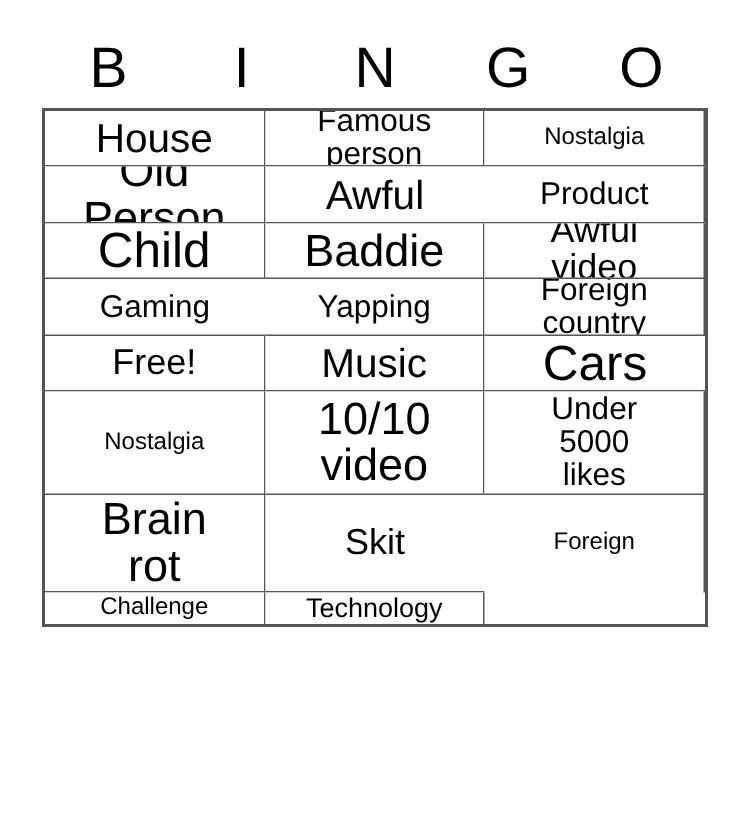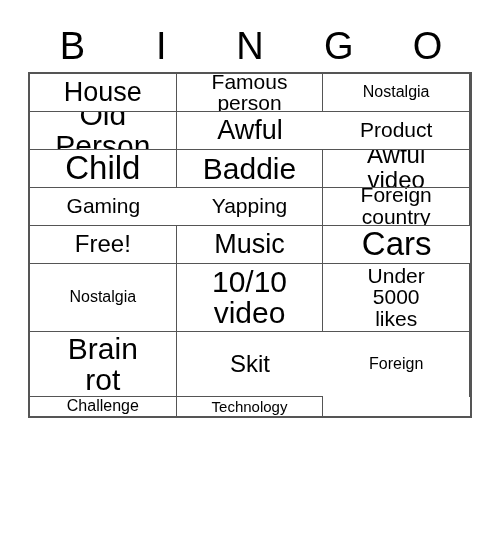--- a/index.html
+++ b/index.html
@@ -85,21 +85,21 @@
     white-space: pre-line;
   }
 
   
   .s-xxl .cell-text { font-size: 33px; }
   .s-xl  .cell-text { font-size: 24px; }
   .s-lg  .cell-text { font-size: 27px; }
   .s-md  .cell-text { font-size: 30px; }
   .s-sm  .cell-text { font-size: 21px; }
   .s-xs  .cell-text { font-size: 16px; }
-  .s-xxs .cell-text { font-size: 15px; }
+  .s-xxs .cell-text { font-size: 18px; }
 </style>
 </head>
 <body>
 
 <div id="card">
 
   <div class="header-row">
     <div class="header-cell">B</div>
     <div class="header-cell">I</div>
     <div class="header-cell">N</div>

